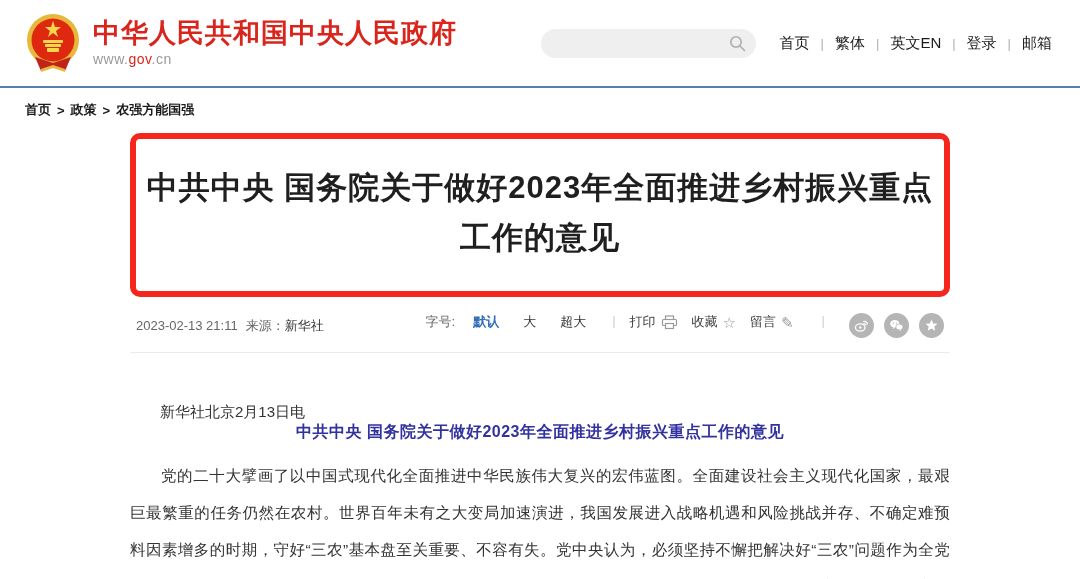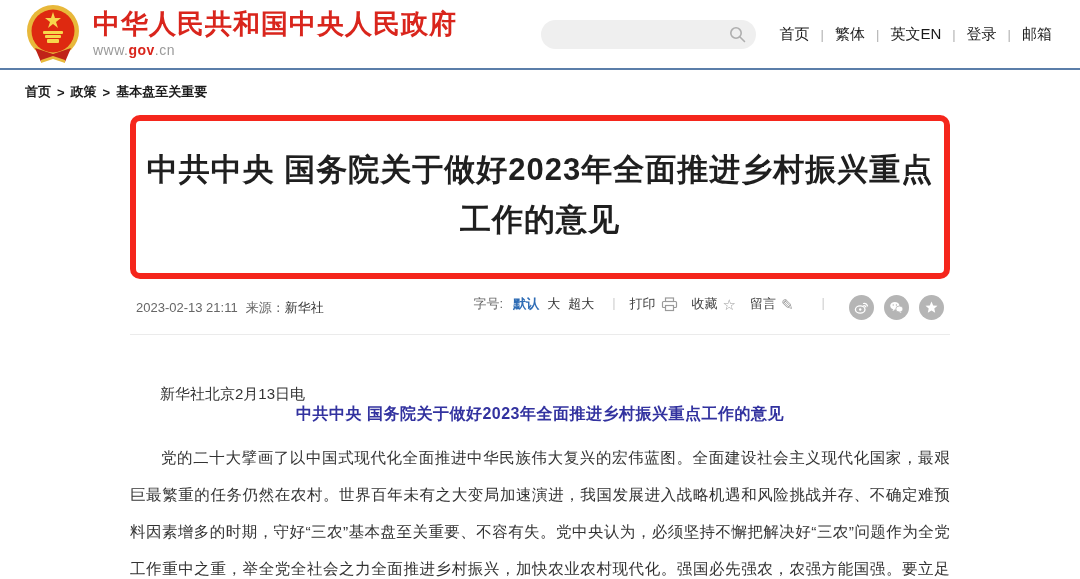--- a/index.html
+++ b/index.html
@@ -5,34 +5,34 @@
   * { margin: 0; padding: 0; box-sizing: border-box; }
   html, body { background: #ffffff; }
   body {
     width: 1080px; height: 579px; overflow: hidden;
     font-family: "Liberation Sans", "DejaVu Sans", sans-serif;
     color: #333;
   }
 
   
   .header {
-    height: 70px; background: #fff;
+    height: 88px; background: #fff;
     border-bottom: 2px solid #5b7ea9;
     display: flex; align-items: center;
     padding: 0 28px 0 25px;
   }
   .logo-group { display: flex; align-items: center; }
   .emblem { width: 56px; height: 60px; flex: 0 0 auto; }
   .site-text { margin-left: 12px; }
   .site-title {
     font-size: 27px; font-weight: bold; color: #d9251c;
     letter-spacing: 1px; line-height: 1.1;
   }
   .site-url { font-size: 14px; color: #9a9a9a; margin-top: 3px; letter-spacing: .5px; }
-  .site-url .gov { color: #d9251c; font-weight: bold; }
+  .site-url .gov { color: #d9251c; font-weight: normal; }
 
   .search-box {
     margin-left: auto; width: 215px; height: 29px;
     background: #efefef; border-radius: 15px;
     position: relative; display: flex; align-items: center;
   }
   .search-input {
     border: none; outline: none; background: transparent;
     width: 178px; height: 27px; margin-left: 14px; font-size: 13px; color: #333;
   }
@@ -66,21 +66,21 @@
     display: flex; justify-content: space-between; align-items: center;
     margin-top: 8px; padding: 8px 6px 14px 6px;
     border-bottom: 1px solid #ebebeb;
     font-size: 13px; color: #666;
   }
   .meta-left { display: flex; align-items: center; }
   .meta-left .source-name { color: #333; }
   .meta-left .dt { margin-right: 8px; }
   .meta-right { display: flex; align-items: flex-start; }
   .fs-label { color: #666; margin-right: 6px; }
-  .fs-opt { color: #333; margin: 0 4px; cursor: pointer; }
+  .fs-opt { color: #333; margin: 0 12px; cursor: pointer; }
   .fs-opt.active { color: #2e6cb5; font-weight: bold; }
   .meta-sep { color: #cfcfcf; margin: 0 14px; }
   .action { display: flex; align-items: center; color: #404040; cursor: pointer; margin-right: 14px; }
   .action:last-of-type { margin-right: 0; }
   .action .glyph { margin-left: 5px; color: #9a9a9a; font-size: 15px; line-height: 1; }
   .action svg { margin-left: 5px; }
   .share-group { display: flex; align-items: center; }
   .share-circle {
     width: 25px; height: 25px; border-radius: 50%;
     background: #b5b5b5; margin-left: 10px;
@@ -140,21 +140,21 @@
     <span class="sep">|</span>
     <span class="nav-item">邮箱</span>
   </div>
 </div>
 
 <div class="breadcrumb">
   <span>首页</span>
   <span class="bc-sep">&gt;</span>
   <span>政策</span>
   <span class="bc-sep">&gt;</span>
-  <span>基本盘至关重要</span>
+  <span>农强方能国强</span>
 </div>
 
 <div class="main">
 
   <div class="title-annotation">
     <h1 class="article-title">中共中央 国务院关于做好2023年全面推进乡村振兴重点工作的意见</h1>
   </div>
 
   <div class="meta-row">
     <div class="meta-left">

